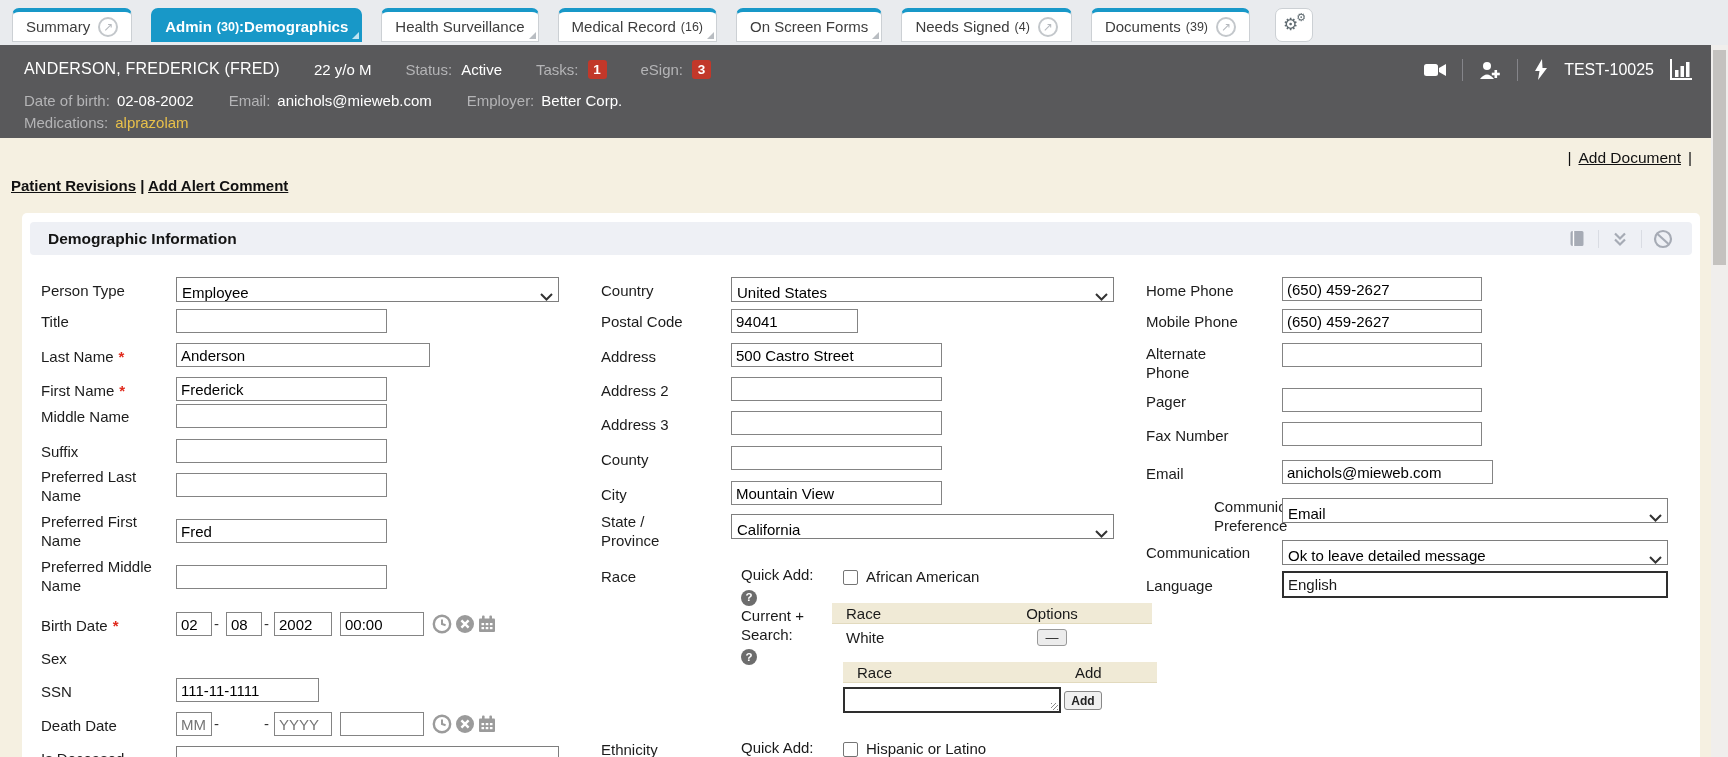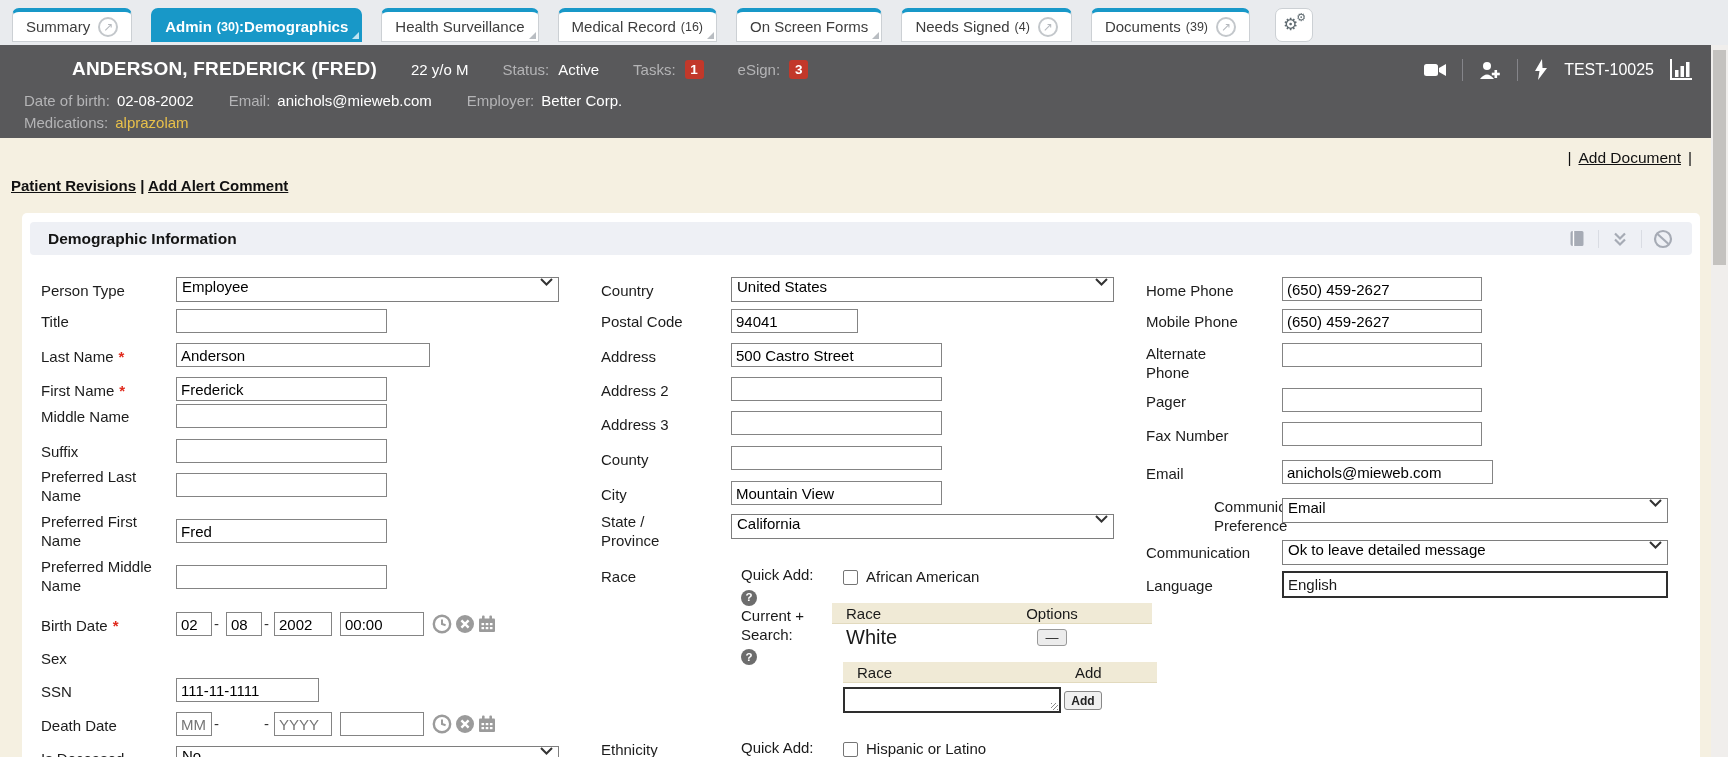--- a/index.html
+++ b/index.html
@@ -22,21 +22,21 @@
   .ext { width:20px; height:20px; border:2px solid #c3c7cb; border-radius:50%; margin-left:8px;
     display:flex; align-items:center; justify-content:center; color:#b6babf; font-size:12px; font-weight:normal; }
   .gearbtn { position:relative; width:38px; height:34px; margin-left:6px; background:#fff;
     border:1px solid #ccd0d4; border-radius:7px; color:#5f6a70; cursor:pointer; }
   .gearbtn .g1 { position:absolute; left:7px; top:7px; font-size:17px; line-height:17px; }
   .gearbtn .g2 { position:absolute; right:6px; top:3px; font-size:11px; line-height:11px; }
   
   .ptbar { position:absolute; top:45px; left:0; right:17px; height:93px; background:#59595b;
     color:#fff; padding:9px 16px 0 24px; font-size:15px; }
   .pt-row1 { display:flex; align-items:center; height:30px; }
-  .pname { font-weight:bold; font-size:19px; letter-spacing:.2px;margin-left:48px; }
+  .pname { font-weight:normal; font-size:16px; letter-spacing:.2px; }
   .page { margin-left:34px; }
   .grp { margin-left:34px; display:flex; align-items:center; gap:9px; }
   .dim { color:#b4b4b6; }
   .badge { width:19px; height:19px; background:#c2382a; border-radius:3px; display:flex;
     align-items:center; justify-content:center; font-weight:bold; font-size:13.5px; color:#fff; }
   .pt-icons { position:absolute; top:11px; right:18px; display:flex; align-items:center; gap:15px; height:28px; }
   .vsep { width:1px; height:22px; background:#85858a; }
   .pid { font-size:16px; }
   .icn { display:flex; align-items:center; cursor:pointer; }
   .pt-row2 { margin-top:8px; display:flex; align-items:center; gap:7px; }
@@ -58,21 +58,21 @@
   .phicons { margin-left:auto; display:flex; align-items:center; margin-right:14px; color:#a6abb5; }
   .phbtn { width:30px; display:flex; justify-content:center; cursor:pointer; }
   .phsep { width:1px; height:18px; background:#d9dce3; margin:0 6px; }
   
   .lbl { position:absolute; font-size:15px; color:#1c1c1c; line-height:19px; }
   .star { color:#e02a1d; margin-left:5px; font-weight:bold; }
   .inp { position:absolute; height:24px; border:1px solid #848484; background:#fff;
     font-family:"Liberation Sans",sans-serif; font-size:15px; padding:0 4px; color:#000; }
   .inp::placeholder { color:#9a9a9a; }
   .sel { position:absolute; height:25px; border:1px solid #7e7e7e; background:#fff;
-    display:flex; align-items:flex-start; padding:0 5px; font-size:15px; color:#000; cursor:pointer; }
+    display:flex; align-items:flex-end; padding:0 5px; font-size:15px; color:#000; cursor:pointer; }
   .sel .chev { margin-left:auto; flex:0 0 auto; }
   .dinp { position:absolute; height:24px; border:1px solid #848484; font-family:"Liberation Sans",sans-serif;
     font-size:15px; padding:0 4px; color:#000; }
   .dsep { position:absolute; font-size:15px; color:#333; }
   .dicon { position:absolute; width:20px; height:20px; cursor:pointer; }
   .qa { position:absolute; width:80px; font-size:15px; line-height:19px; }
   .qm { display:inline-flex; width:16px; height:16px; background:#6d6d6d; color:#fff;
     border-radius:50%; font-size:11.5px; font-weight:bold; align-items:center; justify-content:center;
     vertical-align:-2px; cursor:pointer; }
   .cb { position:absolute; width:15px; height:15px; border:1.5px solid #757575; border-radius:2px; background:#fff; cursor:pointer; }
@@ -398,21 +398,21 @@
   </div>
   <span class="cb" style="left:821px;top:357px"></span>
   <span class="cbl" style="left:844px;top:355px">African American</span>
 
   <div class="rtable" style="left:810px;top:390px;width:320px">
     <div class="rthead" style="grid-template-columns:120px 1fr">
       <span style="padding-left:14px">Race</span>
       <span style="text-align:center">Options</span>
     </div>
     <div style="display:grid;grid-template-columns:120px 1fr;align-items:center;height:26px">
-      <span style="padding-left:14px;font-size:20px">White</span>
+      <span style="padding-left:14px;font-size:15px">White</span>
       <span style="display:flex;justify-content:center">
           <span class="optbtn">—</span>
         </span>
     </div>
   </div>
 
   <div class="rtable" style="left:821px;top:449px;width:314px">
     <div class="rthead" style="grid-template-columns:218px 96px">
       <span style="padding-left:14px">Race</span>
       <span style="padding-left:14px">Add</span>

